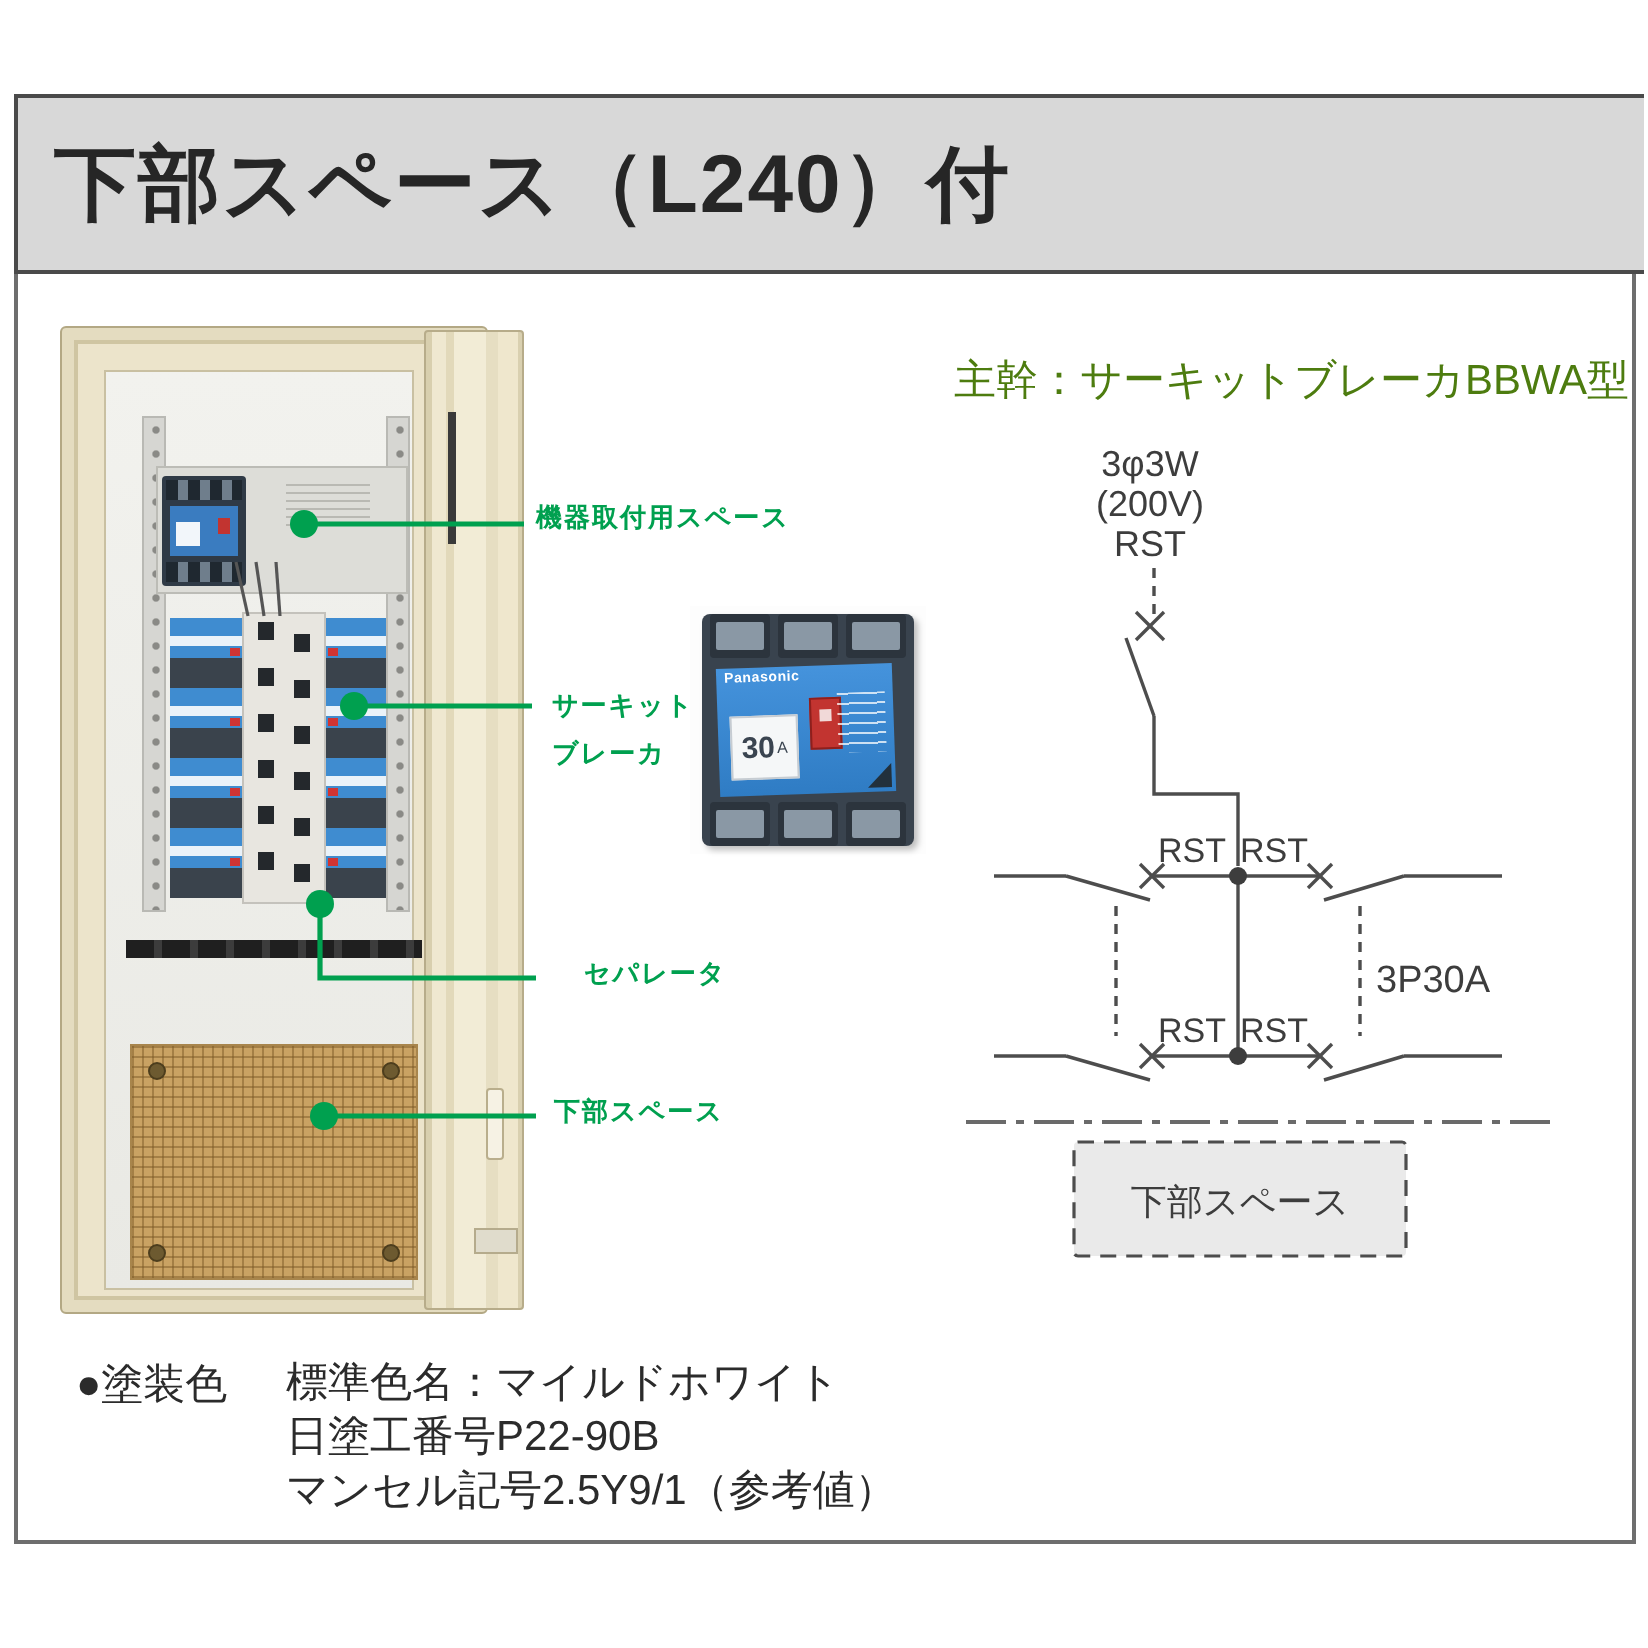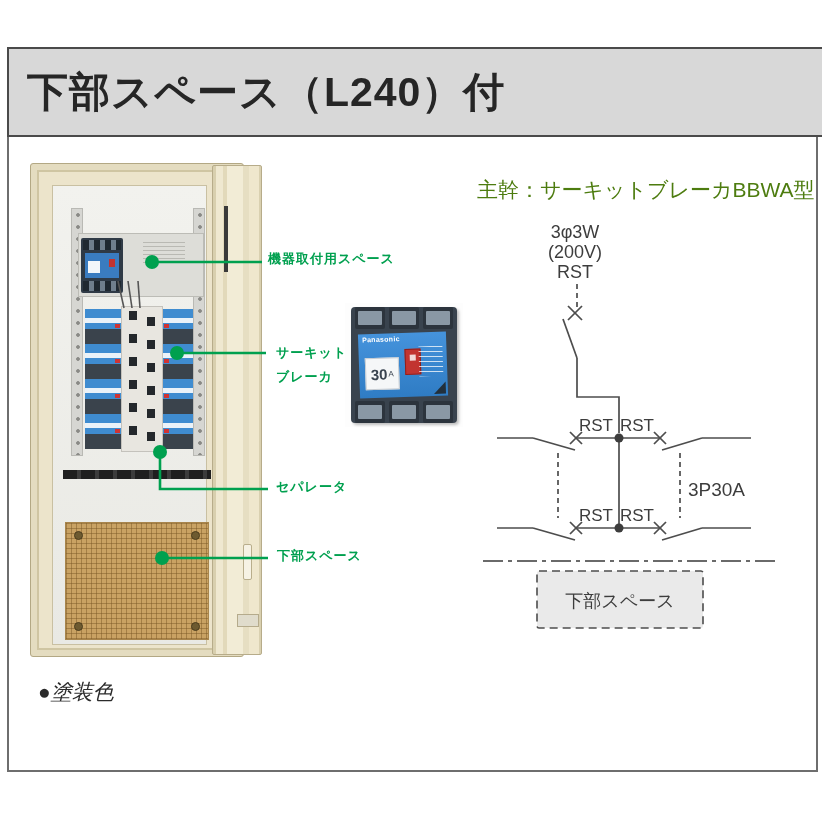--- a/index.html
+++ b/index.html
@@ -76,21 +76,21 @@
   .door-slot{position:absolute;left:11px;top:40px;width:4px;height:66px;background:#3a3a3a;}
   .door-latch{position:absolute;left:30px;top:378px;width:9px;height:36px;background:#f6f2e4;border:1px solid #b9ae8c;border-radius:2px;box-sizing:border-box;}
   .door-label{position:absolute;left:24px;top:448px;width:22px;height:13px;background:#e0dccc;border:1px solid #b5ab8c;box-sizing:border-box;}
   
   .overlay{position:absolute;left:0;top:0;z-index:2;pointer-events:none;}
   .dg-text{font-family:"Liberation Sans","DejaVu Sans",sans-serif;fill:#3d3d3d;}
   
   .glabel{position:absolute;z-index:3;color:#00a04f;font-size:13px;font-weight:bold;white-space:nowrap;letter-spacing:1px;}
   .lbl-equip{left:268px;top:250px;}
   .lbl-cb{left:276px;top:341px;line-height:24px;}
-  .lbl-sep{left:276px;top:478px;}
+  .lbl-sep{left:292px;top:478px;}
   .lbl-low{left:277px;top:547px;}
   
   .bphoto{position:absolute;left:345px;top:303px;width:118px;height:124px;z-index:3;background:#fdfdfd;}
   .bp-body{position:absolute;left:6px;top:4px;right:6px;bottom:4px;background:#39434e;border-radius:4px;box-shadow:2px 2px 3px rgba(0,0,0,.25);}
   .bp-terms{position:absolute;left:4px;right:4px;height:22px;display:flex;gap:4px;}
   .bp-terms.top{top:0;} .bp-terms.bot{bottom:0;}
   .bp-term{flex:1;background:#2c343d;border-radius:2px;position:relative;}
   .bp-term:after{content:"";position:absolute;left:3px;right:3px;top:4px;bottom:4px;background:#8a98a5;border-radius:1px;}
   .bp-face{position:absolute;left:8px;right:10px;top:26px;bottom:26px;background:linear-gradient(180deg,#4593dc,#2f7cc4);transform:rotate(-2deg);}
   .bp-brand{position:absolute;left:4px;top:2px;color:#fff;font-size:7px;font-weight:bold;letter-spacing:.3px;}
@@ -99,21 +99,21 @@
   .bp-rating{font-size:15px;font-weight:bold;color:#3a4450;}
   .bp-unit{font-size:8px;color:#3a4450;margin-left:1px;}
   .bp-switch{position:absolute;left:46px;top:16px;width:16px;height:26px;background:#c23430;border:1px solid #8e1f1c;box-sizing:border-box;}
   .bp-switch:after{content:"";position:absolute;left:4px;top:5px;right:4px;height:6px;background:#f1d9d8;}
   .bp-spec{position:absolute;right:4px;top:14px;width:24px;height:30px;
     background:repeating-linear-gradient(180deg,rgba(255,255,255,.75) 0 1px,transparent 1px 5px);}
   .bp-corner{position:absolute;right:2px;bottom:2px;width:0;height:0;border-left:12px solid transparent;border-bottom:12px solid #22303c;}
   
   .dg-heading{position:absolute;left:477px;top:176px;font-size:21px;color:#4d7c0f;z-index:3;white-space:nowrap;}
   
-  .footer-label{position:absolute;left:38px;top:678px;font-size:21px;z-index:3;white-space:nowrap;font-style:italic;}
+  .footer-label{position:absolute;left:38px;top:678px;font-size:21px;z-index:3;white-space:nowrap;}
   .footer-lines{position:absolute;left:143px;top:678px;font-size:21px;line-height:27px;z-index:3;white-space:nowrap;}
 </style>
 </head>
 <body>
 
 <div class="page">
 
   <div class="banner">
     <span class="banner-title">下部スペース（L240）付</span>
   </div>
@@ -255,14 +255,19 @@
         <div class="bp-term"></div>
         <div class="bp-term"></div>
         <div class="bp-term"></div>
       </div>
     </div>
   </div>
 
   <div class="dg-heading">主幹：サーキットブレーカBBWA型</div>
 
   <div class="footer-label">●塗装色</div>
+  <div class="footer-lines">
+    <div>標準色名：マイルドホワイト</div>
+    <div>日塗工番号P22-90B</div>
+    <div>マンセル記号2.5Y9/1（参考値）</div>
+  </div>
 
 </div>
 
 </body></html>

